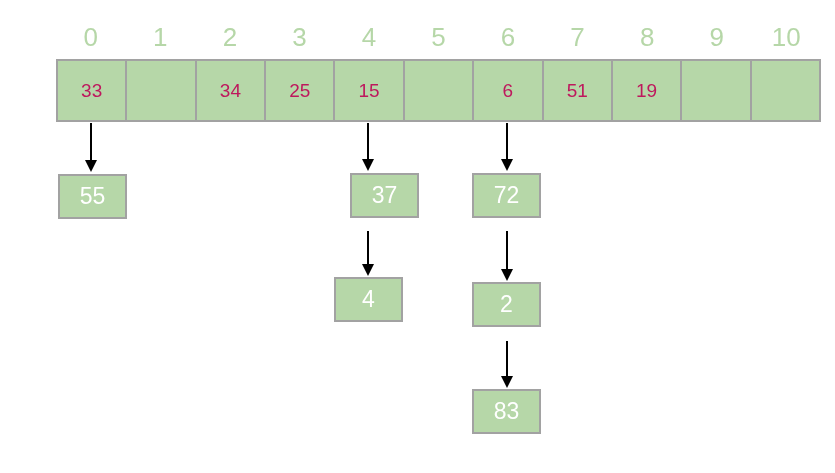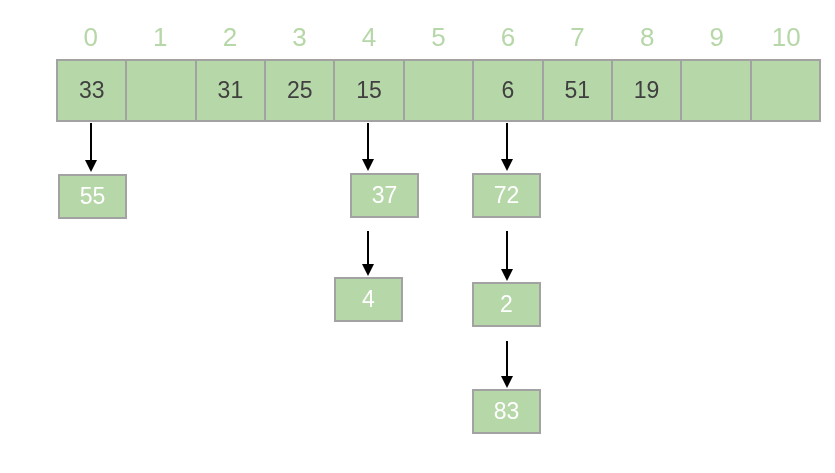--- a/index.html
+++ b/index.html
@@ -42,22 +42,22 @@
     box-sizing: border-box;
     background: #b6d7a8;
     border: 2px solid #a2a2a2;
   }
   .bucket-cell {
     flex: 1;
     border-left: 2px solid #a2a2a2;
     display: flex;
     align-items: center;
     justify-content: center;
-    color: #404040;
-    font-size: 23px;
+    color: #be185d;
+    font-size: 19px;
   }
   .bucket-cell:first-child {
     border-left: none;
   }
   
   .chain-node {
     position: absolute;
     width: 69px;
     height: 45px;
     box-sizing: border-box;
@@ -108,21 +108,21 @@
     <div class="index-label">6</div>
     <div class="index-label">7</div>
     <div class="index-label">8</div>
     <div class="index-label">9</div>
     <div class="index-label">10</div>
   </div>
 
   <div class="bucket-array">
     <div class="bucket-cell">33</div>
     <div class="bucket-cell"></div>
-    <div class="bucket-cell">31</div>
+    <div class="bucket-cell">34</div>
     <div class="bucket-cell">25</div>
     <div class="bucket-cell">15</div>
     <div class="bucket-cell"></div>
     <div class="bucket-cell">6</div>
     <div class="bucket-cell">51</div>
     <div class="bucket-cell">19</div>
     <div class="bucket-cell"></div>
     <div class="bucket-cell"></div>
   </div>
 

